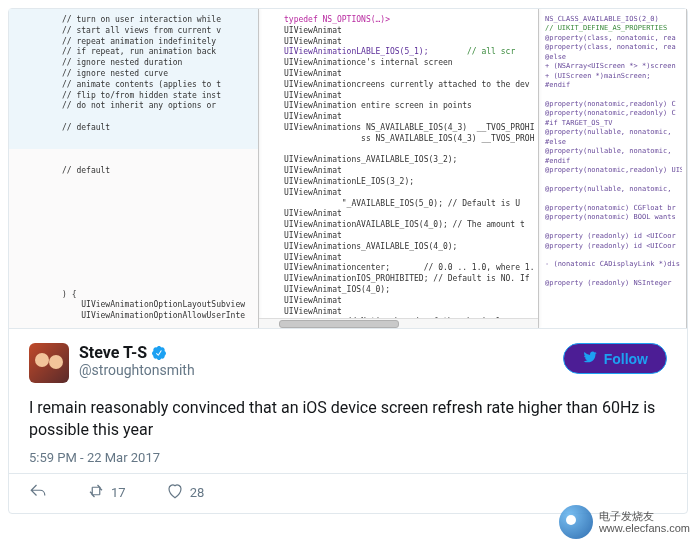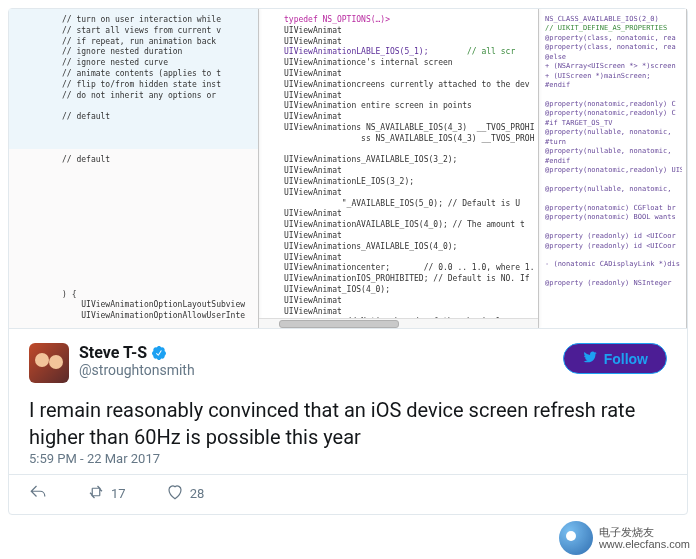--- a/index.html
+++ b/index.html
@@ -31,42 +31,43 @@
 .avatar::before { left: 6px; top: 10px; }
 .avatar::after { right: 6px; top: 12px; }
 .names { display: flex; flex-direction: column; justify-content: center; flex: 1; min-width: 0; }
 .name-row { display: flex; align-items: center; gap: 4px; }
 .display-name { font-weight: 700; font-size: 16px; color: #14171a; }
 .verified { width: 16px; height: 16px; }
 .verified svg { width: 16px; height: 16px; fill: #1da1f2; }
 .handle { color: #657786; font-size: 14px; }
 .follow-btn { border: 1px solid #1da1f2; color: #1da1f2; background: #4c1d95; border-radius: 18px; padding: 6px 18px; font-size: 14px; font-weight: 700; display: flex; align-items: center; gap: 6px; cursor: pointer; }
 .follow-btn svg { width: 16px; height: 14px; fill: #1da1f2; }
-.tweet-text { font-size: 20px; color: #14171a; line-height: 1.35; margin: 14px 0 0 0; }
+.tweet-text { font-size: 16px; color: #14171a; line-height: 1.35; margin: 14px 0 10px 0; }
 .timestamp { color: #657786; font-size: 13px; margin-bottom: 8px; }
 .divider { border-top: 1px solid #e1e8ed; margin: 0 -20px; }
 .actions { display: flex; align-items: center; gap: 40px; padding: 8px 0 0 0; color: #657786; font-size: 13px; }
 .action { display: flex; align-items: center; gap: 6px; cursor: pointer; }
 .action svg { width: 18px; height: 18px; fill: none; stroke: #657786; stroke-width: 1.6; }
 
-.watermark { position: absolute; right: 6px; bottom: 4px; display: flex; align-items: center; gap: 6px; opacity: .9; }
+.watermark { position: absolute; right: 6px; bottom: 20px; display: flex; align-items: center; gap: 6px; opacity: .9; }
 .wm-logo { width: 34px; height: 34px; border-radius: 50%; background: radial-gradient(circle at 30% 30%, #6bb8f0, #1a5fa8); position: relative; }
 .wm-logo::after { content: ''; position: absolute; width: 10px; height: 10px; border-radius: 50%; background: #fff; left: 7px; top: 10px; }
 .wm-text { font-size: 11px; color: #444; font-family: sans-serif; display: flex; flex-direction: column; line-height: 1.1; }
 </style>
 </head>
 <body>
 
 <div class="tweet-card">
 
   <div class="code-image">
     <div class="code-panes">
       <div class="pane pane1">
         <span class="cm ln">// turn on user interaction while</span>
         <span class="cm ln">// start all views from current v</span>
+        <span class="cm ln">// repeat animation indefinitely</span>
         <span class="cm ln">// if repeat, run animation back</span>
         <span class="cm ln">// ignore nested duration</span>
         <span class="cm ln">// ignore nested curve</span>
         <span class="cm ln">// animate contents (applies to t</span>
         <span class="cm ln">// flip to/from hidden state inst</span>
         <span class="cm ln">// do not inherit any options or </span>
         <br>
         <span class="cm ln">// default</span>
         <br><br><br>
         <span class="cm ln">// default</span>
@@ -120,21 +121,21 @@
         <span class="p3line">@property(class, nonatomic, rea</span>
         <span class="p3line">@else</span>
         <span class="p3line">+ (NSArray&lt;UIScreen *&gt; *)screen</span>
         <span class="p3line">+ (UIScreen *)mainScreen;</span>
         <span class="p3line">#endif</span>
         <span class="p3line">&nbsp;</span>
         <span class="p3line">@property(nonatomic,readonly) C</span>
         <span class="p3line">@property(nonatomic,readonly) C</span>
         <span class="p3line">#if TARGET_OS_TV</span>
         <span class="p3line">@property(nullable, nonatomic,</span>
-        <span class="p3line">#turn</span>
+        <span class="p3line">#else</span>
         <span class="p3line">@property(nullable, nonatomic,</span>
         <span class="p3line">#endif</span>
         <span class="p3line">@property(nonatomic,readonly) UIScreenM</span>
         <span class="p3line">&nbsp;</span>
         <span class="p3line">@property(nullable, nonatomic,</span>
         <span class="p3line">&nbsp;</span>
         <span class="p3line">@property(nonatomic) CGFloat br</span>
         <span class="p3line">@property(nonatomic) BOOL wants</span>
         <span class="p3line">&nbsp;</span>
         <span class="p3line">@property (readonly) id &lt;UICoor</span>

